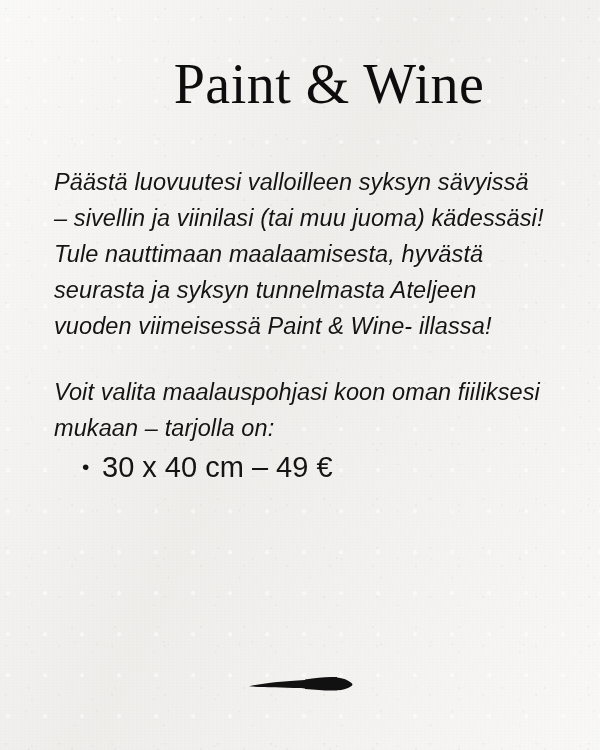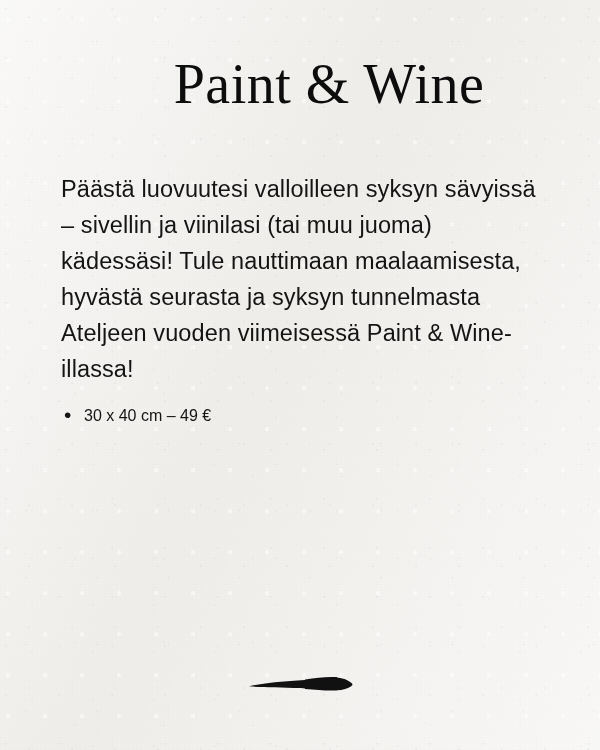--- a/index.html
+++ b/index.html
@@ -59,35 +59,37 @@
     left: 50px;
     top: 160px;
     width: 500px;
   }
   .para {
     font-size: 23.5px;
     line-height: 36px;
     font-weight: 400;
     color: #141414;
     letter-spacing: 0.1px;
-    margin: 11px;
+    margin: 4px;
+    font-style: italic;
   }
   .para.spaced {
     margin-top: 30px;
   }
   .bullets {
     margin: 2px 0 0 0;
     padding-left: 34px;
     list-style: none;
   }
   .bullets li {
     position: relative;
-    font-size: 16px;
+    font-size: 29px;
     line-height: 35px;
     color: #141414;
+    margin-left: 18px;
   }
   .bullets li::before {
     content: "\2022";
     position: absolute;
     left: -20px;
     top: -1px;
     font-size: 21px;
     color: #141414;
   }
   .brush {
@@ -105,20 +107,21 @@
 
 <div class="poster">
 
   <div class="grain-overlay"></div>
 
   <div class="title">Paint &amp; Wine</div>
 
   <div class="body-block">
     <p class="para">Päästä luovuutesi valloilleen syksyn sävyissä – sivellin ja viinilasi (tai muu juoma) kädessäsi! Tule nauttimaan maalaamisesta, hyvästä seurasta ja syksyn tunnelmasta Ateljeen vuoden viimeisessä Paint &amp; Wine- illassa!</p>
 
+    <p class="para spaced">Voit valita maalauspohjasi koon oman fiiliksesi mukaan – tarjolla on:</p>
 
     <ul class="bullets">
       <li>30 x 40 cm – 49 €</li>
     </ul>
 
   </div>
 
   <div class="brush">
     <svg width="110" height="26" viewBox="0 0 110 26" aria-hidden="true">
       <path d="M4 14.2 C16 11.6, 34 9.4, 56 8.2 L60 7.9 L60 16.4 L56 16.1 C34 15.0, 16 15.6, 4 14.2 Z" fill="#111111"></path>

